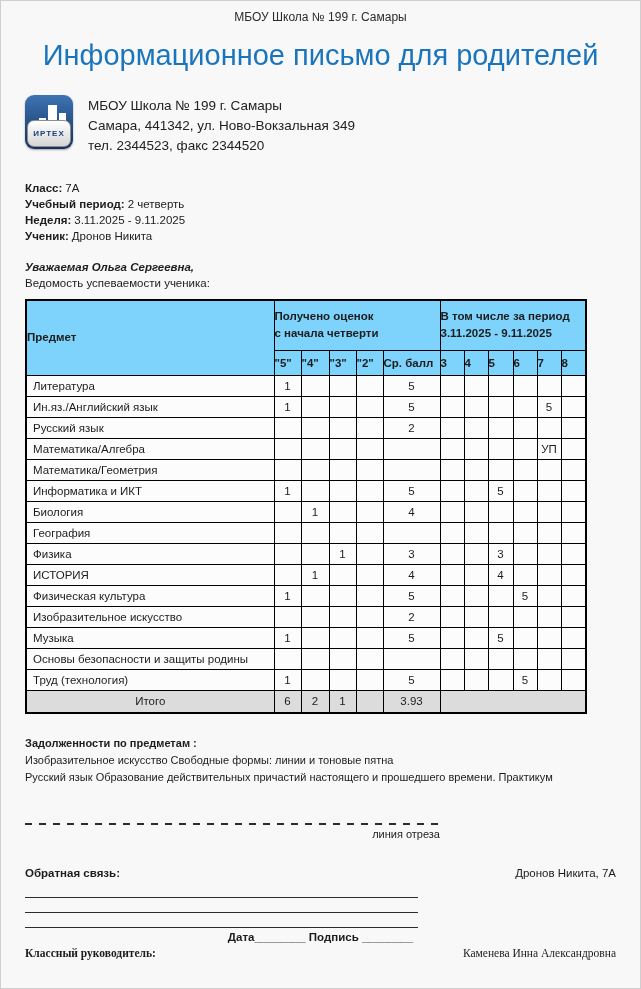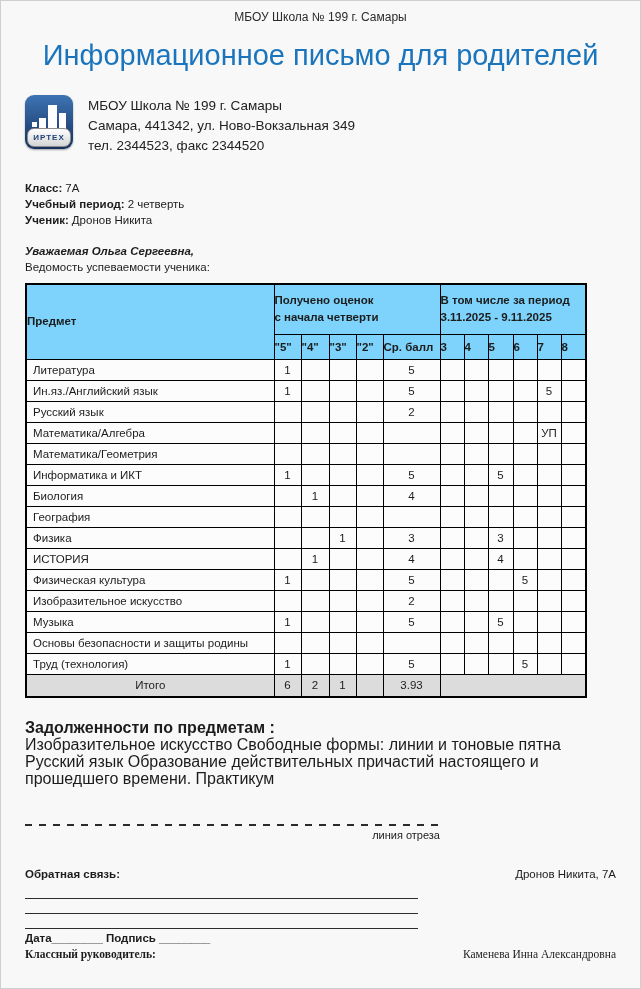--- a/index.html
+++ b/index.html
@@ -22,21 +22,21 @@
     width: 48px; height: 54px; border-radius: 9px; position: relative; flex: 0 0 auto;
     background: linear-gradient(#3d74b4, #16305c);
     box-shadow: 0 1px 2px rgba(0,0,0,.35);
   }
   .logo .bar { position: absolute; background: #fff; }
   .logo .dot  { left: 7px;  bottom: 22px; width: 5px; height: 5px; }
   .logo .b1   { left: 14px; bottom: 18px; width: 7px; height: 13px; }
   .logo .b2   { left: 23px; bottom: 18px; width: 9px; height: 26px; }
   .logo .b3   { left: 34px; bottom: 18px; width: 7px; height: 18px; }
   .logo-pill {
-    position: absolute; left: 2px; right: 2px; bottom: 2px; height: 19px;
+    position: absolute; left: 2px; right: 2px; bottom: 2px; height: 27px;
     background: linear-gradient(#ffffff, #d5d5d5);
     border: 1px solid #8d8d8d; border-radius: 7px;
     font-size: 8px; font-weight: bold; color: #1d3f77; letter-spacing: 1px;
     display: flex; align-items: center; justify-content: center;
   }
   .org-lines { margin-left: 15px; font-size: 13.5px; line-height: 20px; padding-top: 1px; color: #222; }
   
   .details { margin-top: 24px; font-size: 11.5px; line-height: 16px; }
   .details b { font-weight: bold; }
   .details .v { margin-left: 3px; }
@@ -45,32 +45,32 @@
   
   table.grades { border-collapse: collapse; table-layout: fixed; margin-top: 8px; border: 2px solid #000; }
   table.grades th, table.grades td { border: 1px solid #000; font-size: 11.5px; overflow: hidden; }
   table.grades thead th { background: #7dd3fc; font-weight: bold; text-align: left; }
   table.grades .h1 th { height: 50px; line-height: 1.5; }
   table.grades .h2 th { height: 25px; }
   table.grades tbody td { height: 21px; text-align: center; background: #fcfcfd; }
   table.grades tbody td.subj { text-align: left; padding-left: 6px; }
   table.grades tr.total td { background: #dcdcdc; height: 23px; }
   
-  .debts { margin-top: 21px; font-size: 16px; line-height: 17px; }
+  .debts { margin-top: 21px; font-size: 11px; line-height: 17px; }
   .debts-title { font-weight: bold; }
   
   .cut { margin-top: 37px; width: 415px; }
   .dashes { height: 2px; background: repeating-linear-gradient(90deg, #2b2b2b 0 7px, transparent 7px 14px); }
   .cut-label { text-align: right; font-size: 11px; margin-top: 3px; }
   
   .fb-row { margin-top: 27px; display: flex; justify-content: space-between; font-size: 11.5px; }
   .fb-title { font-weight: bold; }
   .fb-lines { margin-top: 4px; width: 393px; }
   .fb-line { height: 15px; border-bottom: 1.5px solid #2b2b2b; }
-  .sign-row { margin-top: 3px; text-align: left; font-size: 11.5px; font-weight: bold; }
+  .sign-row { margin-top: 3px; text-align: center; font-size: 11.5px; font-weight: bold; }
   .bottom-row { margin-top: 4px; display: flex; justify-content: space-between; font-size: 11.5px; font-family: Liberation Serif, serif; }
   .teacher-label { font-weight: bold; }
 </style>
 </head>
 <body>
 
 <div class="page">
 
   <div class="top-school">МБОУ Школа № 199 г. Самары</div>
   <div class="title">Информационное письмо для родителей</div>
@@ -86,20 +86,21 @@
     <div class="org-lines">
       <div>МБОУ Школа № 199 г. Самары</div>
       <div>Самара, 441342, ул. Ново-Вокзальная 349</div>
       <div>тел. 2344523, факс 2344520</div>
     </div>
   </div>
 
   <div class="details">
     <div><b>Класс:</b><span class="v">7А</span></div>
     <div><b>Учебный период:</b><span class="v">2 четверть</span></div>
+    <div><b>Неделя:</b><span class="v">3.11.2025 - 9.11.2025</span></div>
     <div><b>Ученик:</b><span class="v">Дронов Никита</span></div>
   </div>
 
   <div class="greeting">
     <div class="salutation">Уважаемая Ольга Сергеевна,</div>
     <div>Ведомость успеваемости ученика:</div>
   </div>
 
   <table class="grades">
     <colgroup>

